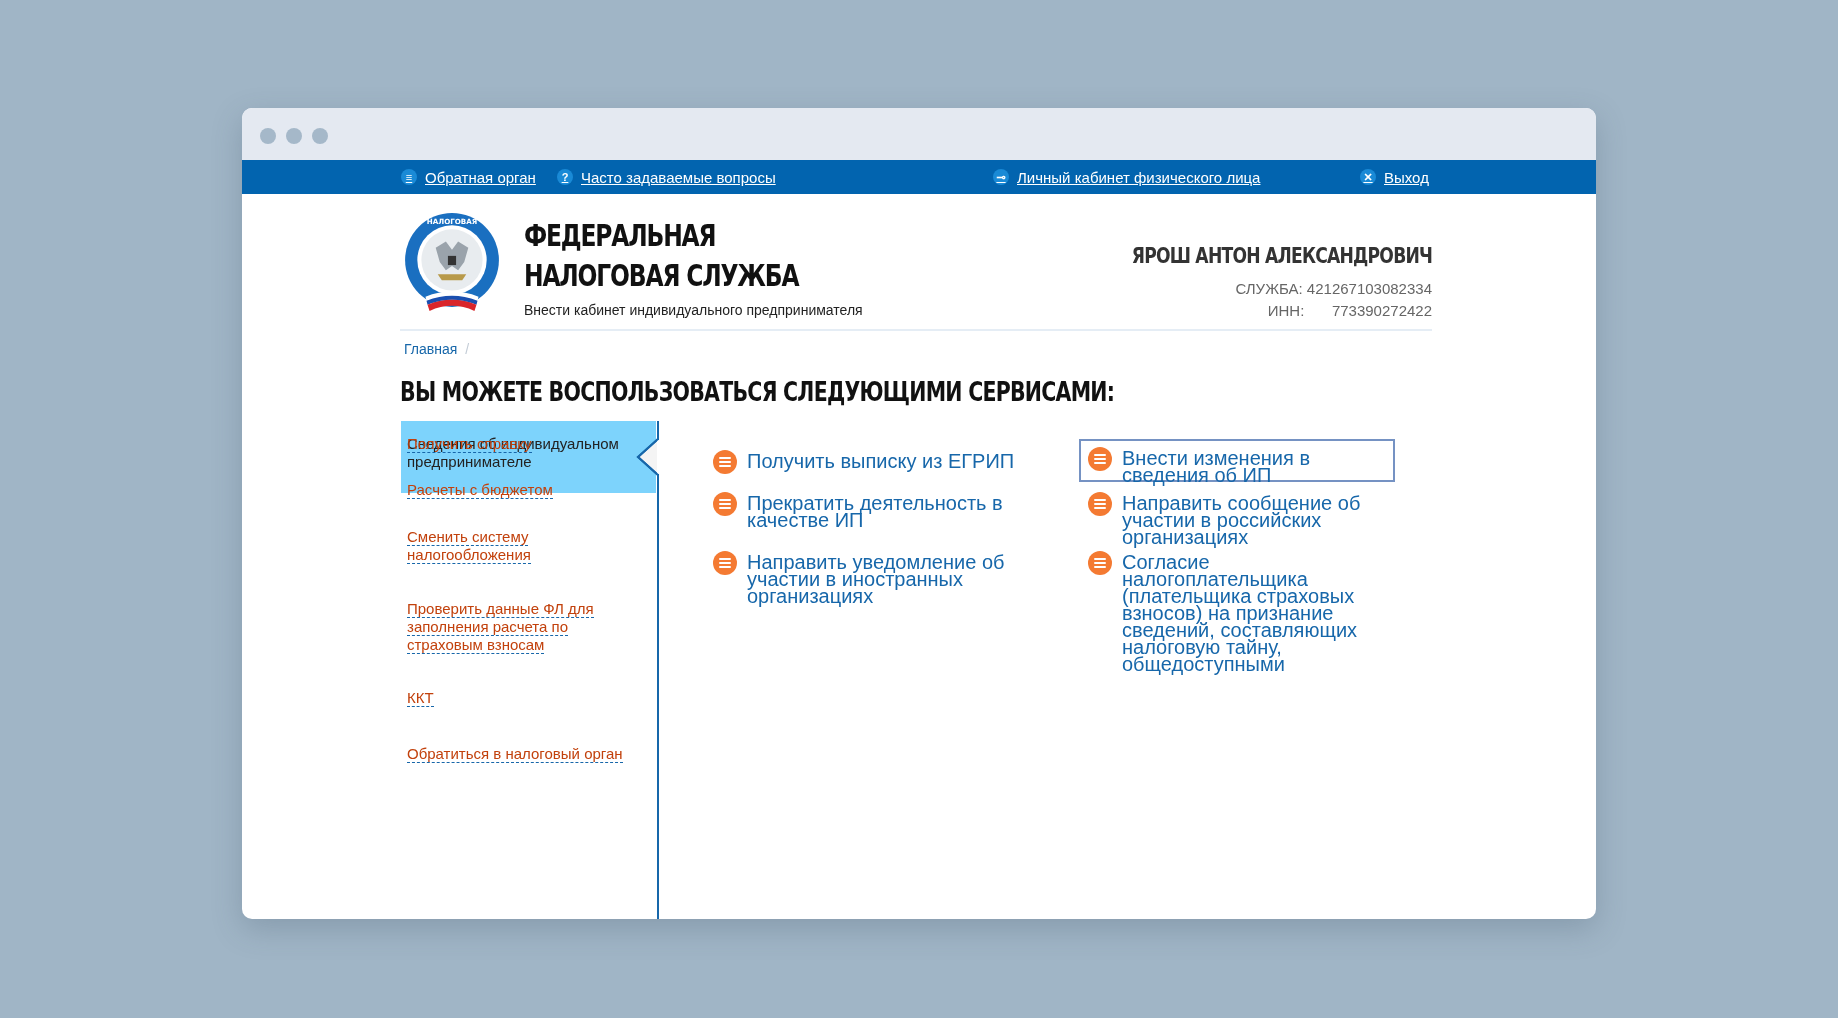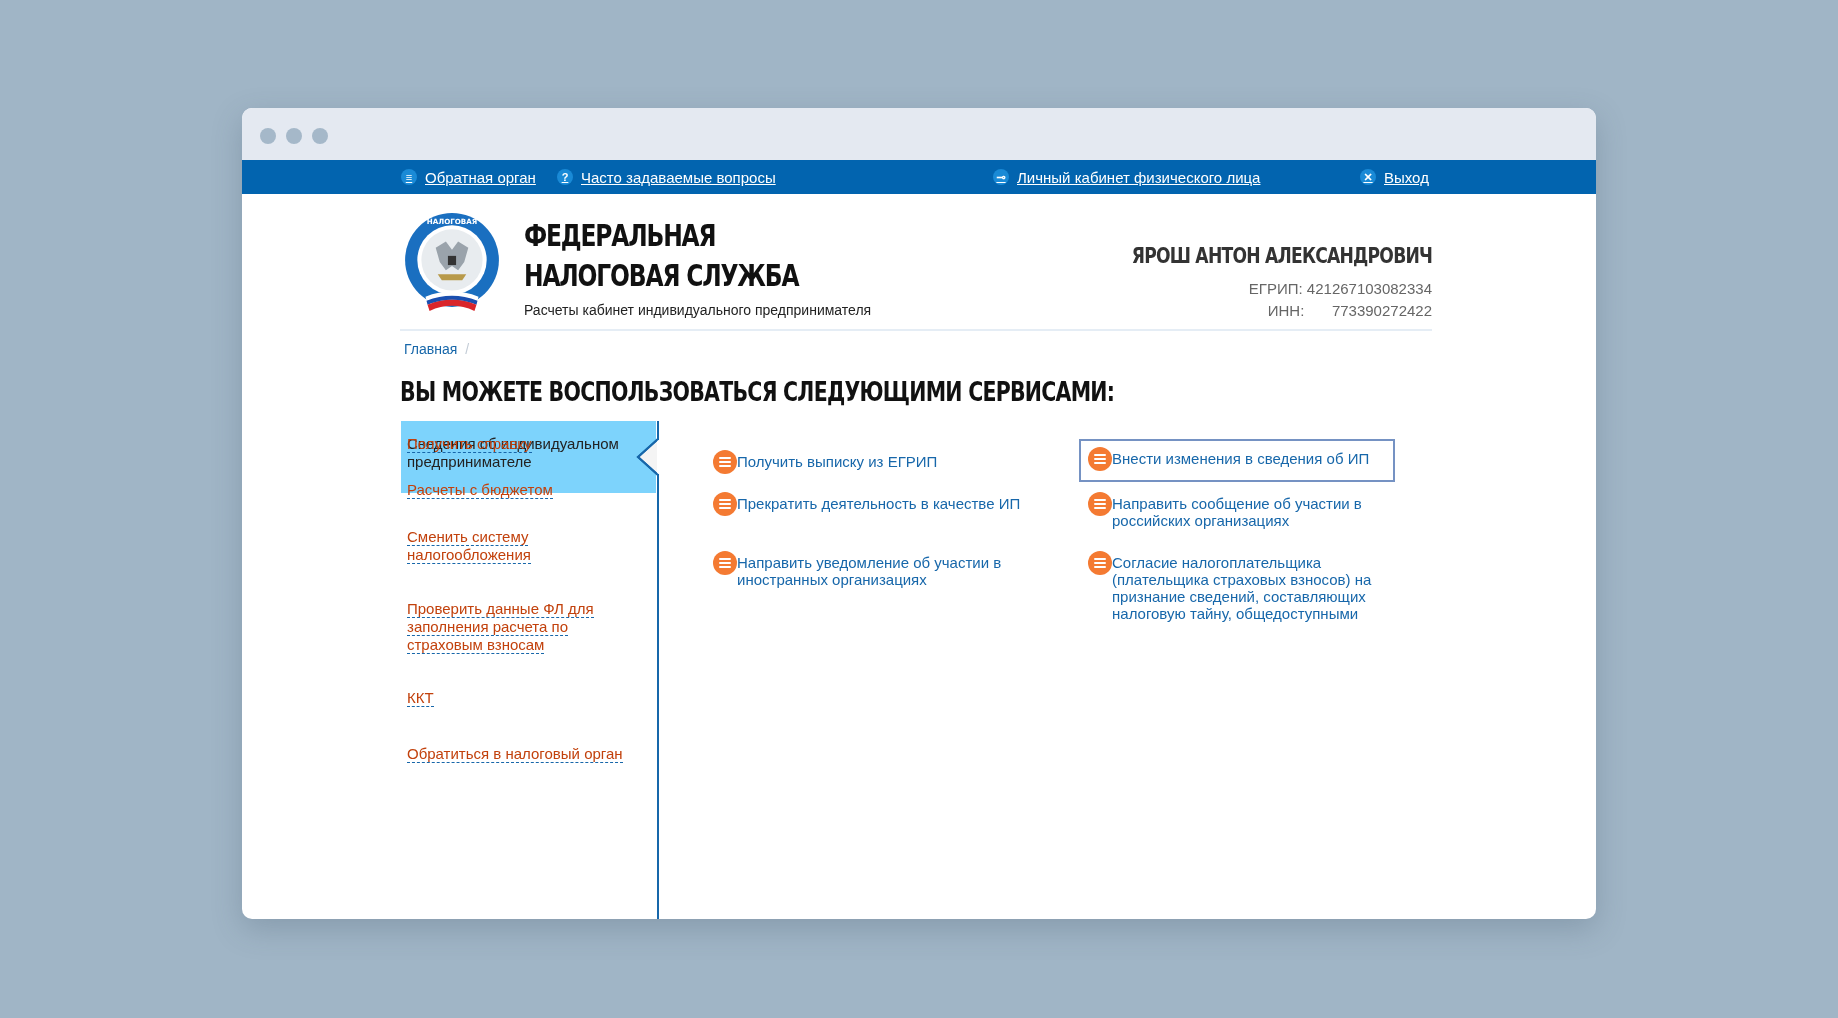--- a/index.html
+++ b/index.html
@@ -37,21 +37,21 @@
   .sidebar { position:absolute; left:159px; top:313px; width:255px; }
   .side-active { background:#7dd3fc; height:72px; padding:14px 6px 0 6px; box-sizing:border-box;
     font-size:15px; line-height:18px; color:#222; }
   .side-item { position:absolute; left:6px; font-size:15px; line-height:18px; color:#c2410c; cursor:pointer; }
   .side-item span { border-bottom:1px dashed #1767aa; }
   .vline { position:absolute; left:415px; top:313px; width:2px; height:498px; background:#1767aa; }
   .notch { position:absolute; left:393px; top:328px; width:26px; height:42px; }
   .service { position:absolute; display:flex; align-items:flex-start; cursor:pointer; }
   .sicon { width:24px; height:24px; border-radius:50%; background:#f47a32; flex:none; position:relative; margin-top:-3px; }
   .sicon i { position:absolute; left:6px; width:12px; height:2px; background:#fff; border-radius:1px; }
-  .stext { font-size:15px; line-height:17px; color:#1767aa; }
+  .stext { margin-left:10px; font-size:20px; line-height:17px; color:#1767aa; }
   .service.selected { border:2px solid #7592c3; padding:9px 4px 8px 7px; box-sizing:border-box; }
 </style>
 </head>
 <body>
 
 <div class="window">
   <div class="titlebar">
     <div class="dot" style="left:18px"></div>
     <div class="dot" style="left:44px"></div>
     <div class="dot" style="left:70px"></div>
@@ -86,25 +86,25 @@
     <path d="M24 84 Q50 74 76 84 L74 92 Q50 82 26 92 Z" fill="#ffffff"></path>
     <path d="M25 88 Q50 78 75 88 L74 92 Q50 82 26 92 Z" fill="#1a4fb0"></path>
     <path d="M26 92 Q50 82 74 92 L72 98 Q50 88 28 98 Z" fill="#d9252a"></path>
     <text x="50" y="13" font-size="7" fill="#fff" text-anchor="middle" font-weight="bold" font-family="DejaVu Sans, sans-serif">НАЛОГОВАЯ</text>
   </svg>
 
   <div class="brand-title">
     <div>ФЕДЕРАЛЬНАЯ</div>
     <div>НАЛОГОВАЯ СЛУЖБА</div>
   </div>
-  <div class="brand-sub">Расчеты кабинет индивидуального предпринимателя</div>
+  <div class="brand-sub">Внести кабинет индивидуального предпринимателя</div>
 
   <div class="user-name">ЯРОШ АНТОН АЛЕКСАНДРОВИЧ</div>
   <div class="user-line" style="top:172px">
-    <span>ЕГРИП:</span>
+    <span>СЛУЖБА:</span>
     <span>421267103082334</span>
   </div>
   <div class="user-line" style="top:194px">
     <span class="inn-label">ИНН:</span>
     <span>773390272422</span>
   </div>
 
   <div class="divider"></div>
 
   <div class="breadcrumb">

